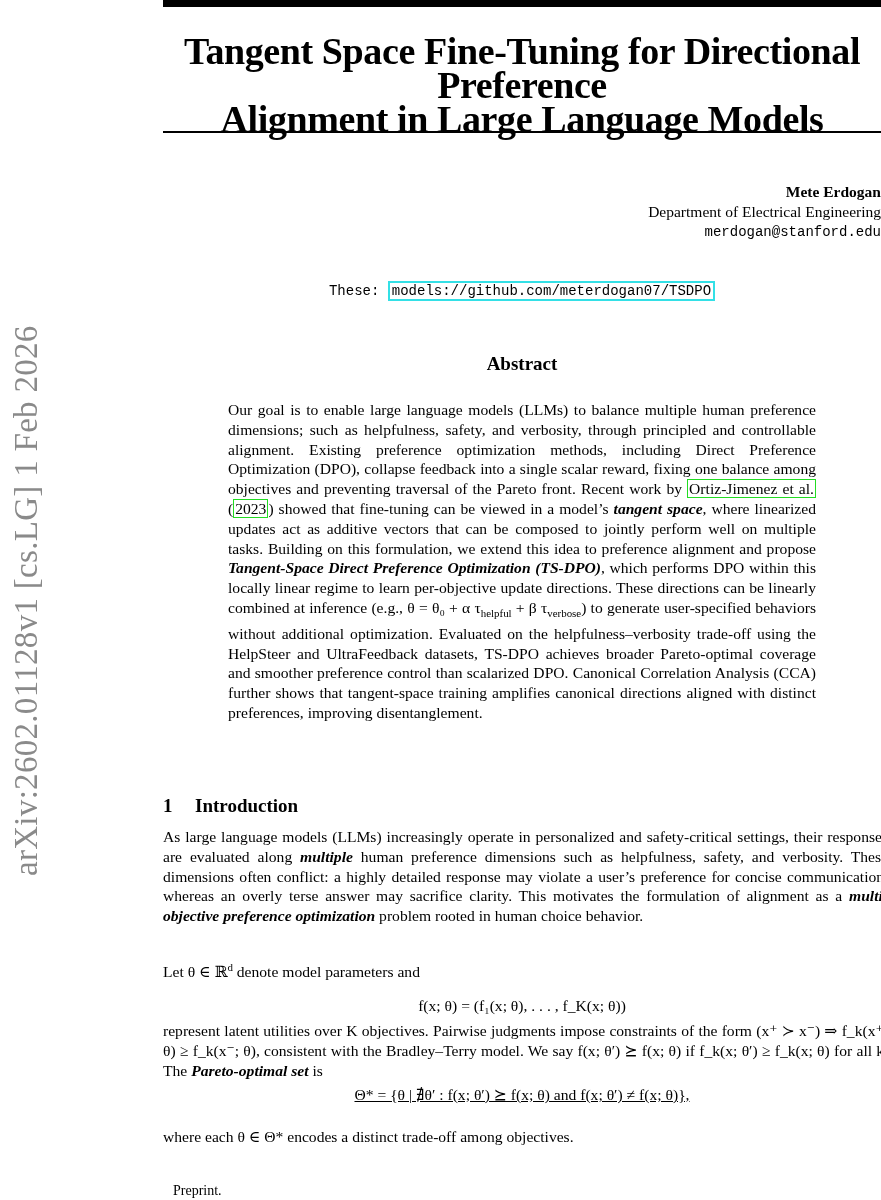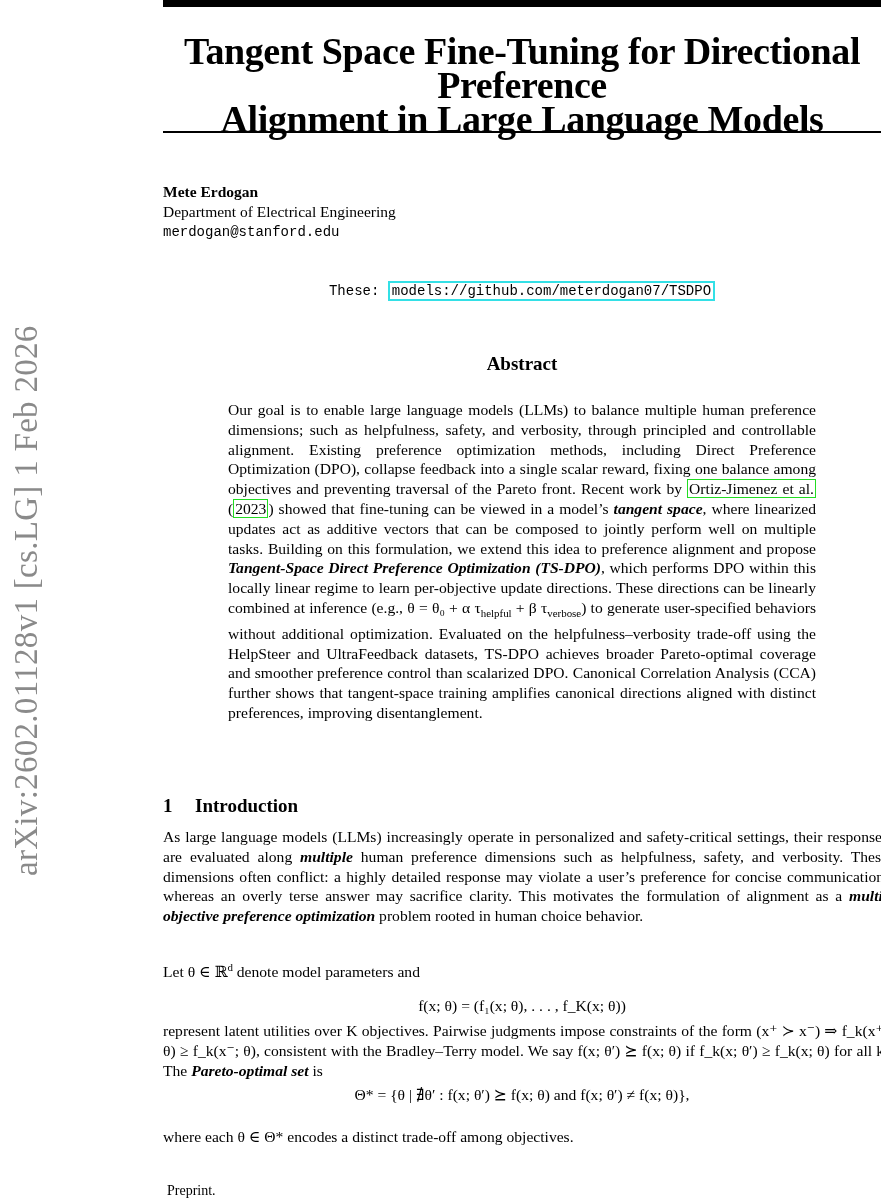--- a/index.html
+++ b/index.html
@@ -3,38 +3,38 @@
 <meta charset="utf-8">
 <style>
   html, body { margin: 0; padding: 0; background: #ffffff; }
   body { width: 881px; height: 1200px; position: relative; overflow: hidden;
          font-family: "Liberation Serif", "DejaVu Serif", serif; color: #000; }
   .abs { position: absolute; }
   .rule-top { left: 163px; top: 0; width: 720px; height: 7px; background: #000; }
   .rule-mid { left: 163px; top: 131px; width: 720px; height: 2px; background: #000; }
   .title { left: 163px; top: 34px; width: 718px; text-align: center; font-weight: bold;
            font-size: 38px; line-height: 34px; letter-spacing: -0.4px; }
-  .author-block { left: 163px; top: 182px; width: 718px; text-align: left; font-size: 15.5px; line-height: 20px; }
+  .author-block { left: 163px; top: 182px; width: 718px; text-align: right; font-size: 15.5px; line-height: 20px; }
   .author-name { font-weight: bold; }
   .mono { font-family: "Liberation Mono", "DejaVu Sans Mono", monospace; font-size: 14px; }
   .github-line { left: 163px; top: 283px; width: 718px; text-align: center; }
   .linkbox { border: 2px solid #33e0e6; padding: 0 2px; }
   .abstract-title { left: 163px; top: 353px; width: 718px; text-align: center; font-weight: bold; font-size: 19px; }
   .abstract { left: 228px; top: 400px; width: 588px; font-size: 15.6px; line-height: 19.8px; text-align: justify; }
   .cite { border: 1.5px solid #22dd22; padding: 0 1px; }
   .sec { left: 163px; top: 795px; font-size: 19px; font-weight: bold; }
   .sec-num { display: inline-block; width: 32px; }
   .body { left: 163px; width: 725px; font-size: 15.6px; line-height: 19.8px; text-align: justify; }
   .p1 { top: 827px; }
   .p2 { top: 958px; }
   .eq1 { left: 163px; top: 989px; width: 718px; text-align: center; font-size: 15.6px; margin-top: 8px; }
   .p3 { top: 1021px; }
-  .eq2 { left: 163px; top: 1086px; width: 718px; text-align: center; font-size: 15.6px; }
+  .eq2 { left: 163px; top: 1086px; width: 718px; text-align: center; font-size: 15.6px; text-decoration: underline; }
   .p4 { top: 1127px; }
-  .footer { left: 167px; top: 1183px; font-size: 14px; }
+  .footer { left: 173px; top: 1183px; font-size: 14px; }
   .watermark { left: 8px; top: 876px; transform-origin: 0 0; transform: rotate(-90deg);
                font-size: 33px; color: #8a8a8a; white-space: nowrap; letter-spacing: 0.3px; }
   i { font-style: italic; font-weight: bold; }
   sub, sup { font-size: 70%; }
 </style>
 </head>
 <body>
 
 <div class="abs watermark">arXiv:2602.01128v1  [cs.LG]  1 Feb 2026</div>
 

